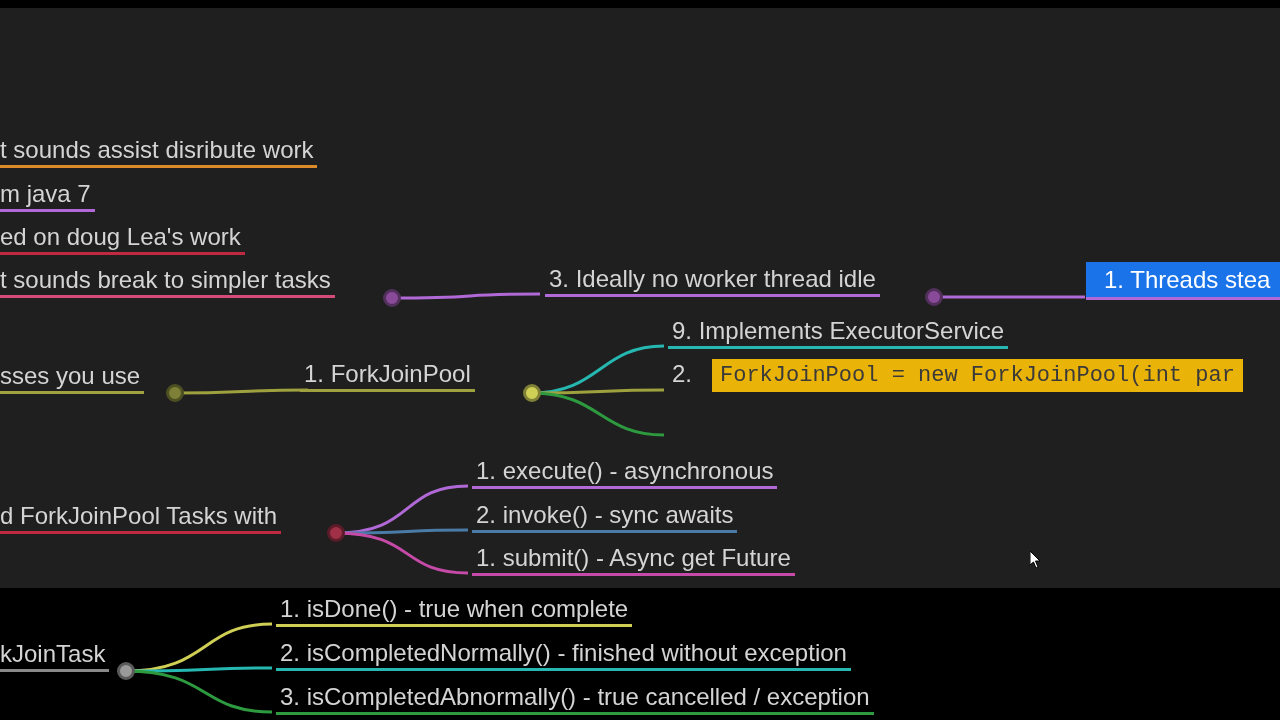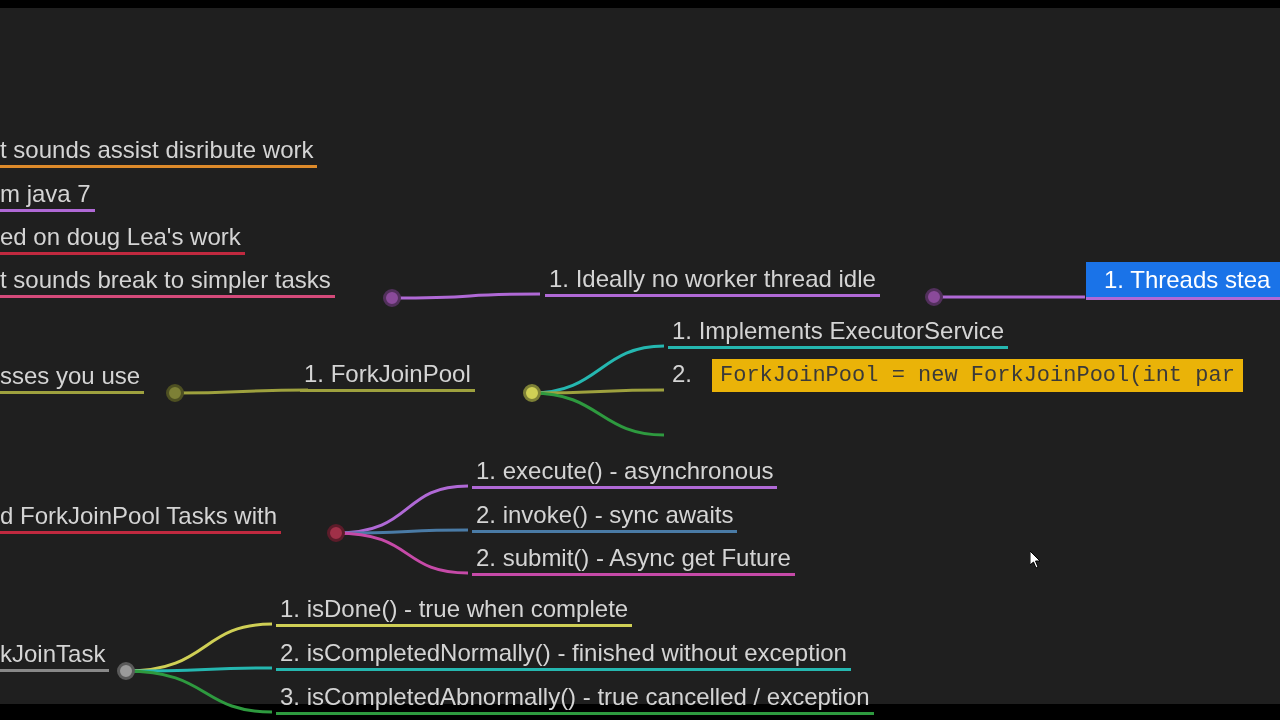--- a/index.html
+++ b/index.html
@@ -1,16 +1,16 @@
 <!DOCTYPE html>
 <html><head>
 <meta charset="utf-8">
 <style>
   html,body{margin:0;padding:0;width:1280px;height:720px;background:#000;overflow:hidden;font-family:Helvetica,Arial,sans-serif;}
-  #stage{position:absolute;left:0;top:0;width:1280px;height:704px;background:#1f1f1f;}
+  #stage{position:absolute;left:0;top:0;width:1280px;height:588px;background:#1f1f1f;}
   #topbar{position:absolute;left:0;top:0;width:1280px;height:8px;background:#000;}
   .node{position:absolute;font-size:24px;color:#d4d4d4;white-space:nowrap;padding:0 4px 2px 4px;}
   .node::after{content:'';position:absolute;left:0;right:0;bottom:-2px;height:3px;background:var(--u,#888);}
   .port{position:absolute;width:18px;height:18px;border-radius:50%;box-sizing:border-box;}
   .codebox{position:absolute;background:#eab308;color:#3a3a3a;font-family:"Courier New",monospace;font-size:22px;padding:4px 8px;white-space:nowrap;}
   .selected{background:#1a73e8;color:#fff;}
   #cursor{position:absolute;width:12px;height:18px;pointer-events:none;}
 </style>
 </head>
 <body>
@@ -38,41 +38,41 @@
     <path d="M 126 671 C 210 671 200 668 272 668" stroke="#25b7b0" stroke-width="3" fill="none"></path>
     <path d="M 126 671 C 210 671 200 712 272 712" stroke="#2e9a3f" stroke-width="3" fill="none"></path>
   </svg>
 
   <span class="node" style="left:-4px;top:136px;--u:#dd8a2a">t sounds assist disribute work</span>
   <span class="node" style="left:-4px;top:180px;--u:#b069d6">m java 7</span>
   <span class="node" style="left:-4px;top:223px;--u:#c0293f">ed on doug Lea's work</span>
   <span class="node" style="left:-4px;top:266px;--u:#d44a7a">t sounds break to simpler tasks</span>
   <div class="port" style="left:383px;top:289px;background:#8a4a9a;border:3px solid #52305c"></div>
 
-  <span class="node" style="left:545px;top:265px;--u:#b069d6">1. Ideally no worker thread idle</span>
+  <span class="node" style="left:545px;top:265px;--u:#b069d6">3. Ideally no worker thread idle</span>
   <div class="port" style="left:925px;top:288px;background:#8a4a9a;border:3px solid #52305c"></div>
 
   <span class="node selected" style="left:1086px;top:262px;--u:#b069d6;padding:4px 18px">1. Threads stea</span>
 
   <span class="node" style="left:-4px;top:362px;--u:#9ea13e">sses you use</span>
   <div class="port" style="left:166px;top:384px;background:#7d8036;border:3px solid #4e5022"></div>
 
   <span class="node" style="left:300px;top:360px;--u:#9ea13e">1. ForkJoinPool</span>
   <div class="port" style="left:523px;top:384px;background:#cfcf55;border:3px solid #7d8036"></div>
 
-  <span class="node" style="left:668px;top:317px;--u:#25b7b0">1. Implements ExecutorService</span>
+  <span class="node" style="left:668px;top:317px;--u:#25b7b0">9. Implements ExecutorService</span>
   <span class="node" style="left:668px;top:360px;--u:transparent">2.</span>
   <div class="codebox" style="left:712px;top:359px">ForkJoinPool = new ForkJoinPool(int par</div>
 
   <span class="node" style="left:-4px;top:502px;--u:#c0293f">d ForkJoinPool Tasks with</span>
   <div class="port" style="left:327px;top:524px;background:#a03048;border:3px solid #5c1c2a"></div>
 
   <span class="node" style="left:472px;top:457px;--u:#b069d6">1. execute() - asynchronous</span>
   <span class="node" style="left:472px;top:501px;--u:#4a7ba6">2. invoke() - sync awaits</span>
-  <span class="node" style="left:472px;top:544px;--u:#c64aa8">2. submit() - Async get Future</span>
+  <span class="node" style="left:472px;top:544px;--u:#c64aa8">1. submit() - Async get Future</span>
 
   <span class="node" style="left:-4px;top:640px;--u:#888888">kJoinTask</span>
   <div class="port" style="left:117px;top:662px;background:#9a9a9a;border:3px solid #5a5a5a"></div>
 
   <span class="node" style="left:276px;top:595px;--u:#cfcf55">1. isDone() - true when complete</span>
   <span class="node" style="left:276px;top:639px;--u:#25b7b0">2. isCompletedNormally() - finished without exception</span>
   <span class="node" style="left:276px;top:683px;--u:#2e9a3f">3. isCompletedAbnormally() - true cancelled / exception</span>
 
   <svg id="cursor" viewBox="0 0 12 18" style="left:1030px;top:551px">
     <path d="M0 0 L0 14 L3.5 11 L6 17 L8 16 L5.5 10 L10 10 Z" fill="#fff" stroke="#000" stroke-width="1"></path>

